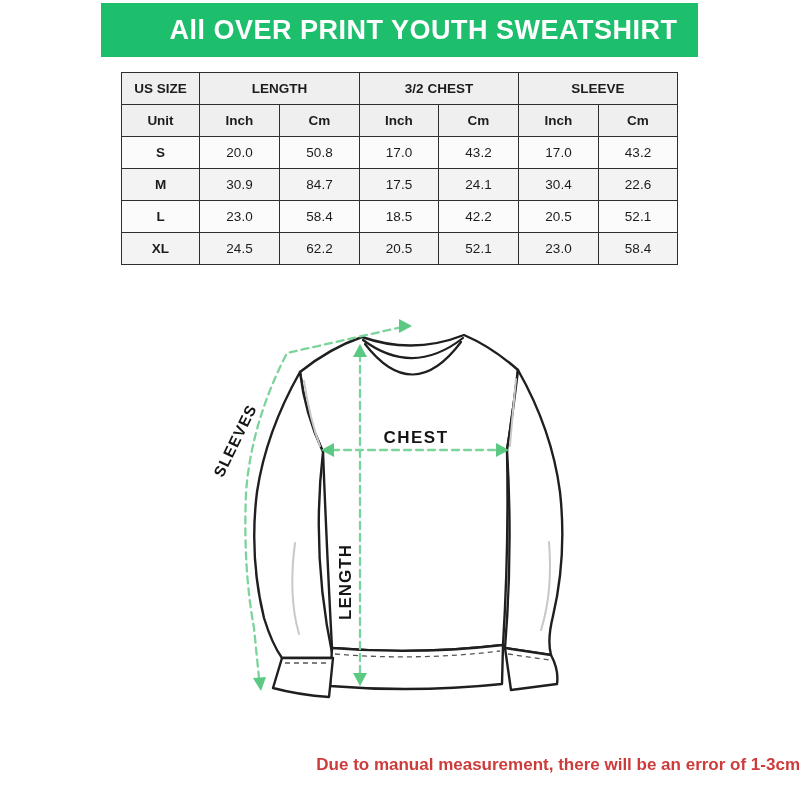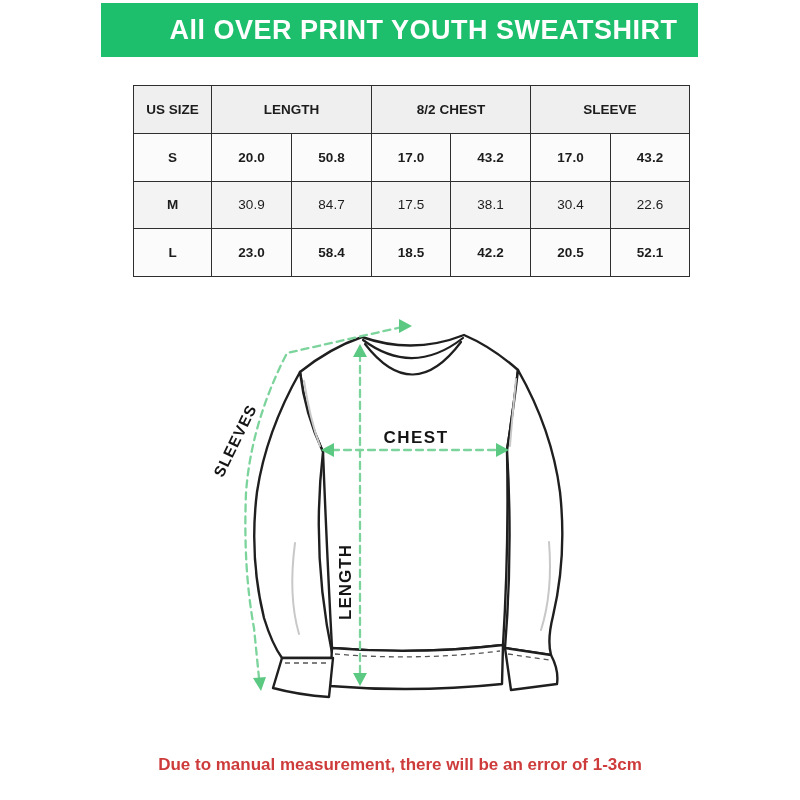--- a/index.html
+++ b/index.html
@@ -8,44 +8,44 @@
     font-family:"Liberation Sans", sans-serif;overflow:hidden;
   }
   .banner{
     position:absolute;left:101px;top:3px;width:597px;height:54px;
     background:#1DBE6C;display:flex;align-items:center;justify-content:center;
   }
   .banner-title{
     color:#ffffff;font-weight:bold;font-size:27px;letter-spacing:.5px;white-space:nowrap;margin-left:48px;
   }
   table.size-table{
-    position:absolute;left:121px;top:85px;width:556px;height:192px;
-    border-collapse:collapse;table-layout:fixed;margin-left:12px;
+    position:absolute;left:121px;top:72px;width:556px;height:192px;
+    border-collapse:collapse;table-layout:fixed;
   }
   .size-table td,.size-table th{
     border:1.6px solid #2e2e2e;text-align:center;vertical-align:middle;
     font-size:13.5px;color:#1c1c1c;padding:0;
   }
   .size-table tr{height:32px;}
   .size-table .hdr{background:#efefef;font-weight:bold;}
-  .size-table .r-odd td{background:#fbfbfb;font-weight:bold;}
+  .size-table .r-odd td{background:#fbfbfb;}
   .size-table .r-even td{background:#f3f3f3;}
   .size-table td.size-name{font-weight:bold;}
   .diagram{position:absolute;left:190px;top:298px;width:430px;height:412px;}
   .outline{fill:#ffffff;stroke:#1f1f1f;stroke-width:2.4;stroke-linejoin:round;stroke-linecap:round;}
   .line-only{fill:none;stroke:#1f1f1f;stroke-width:2.2;stroke-linecap:round;}
   .stitch{fill:none;stroke:#555555;stroke-width:1.3;stroke-dasharray:5 4;}
   .shade{fill:none;stroke:#c8c8c8;stroke-width:2;stroke-linecap:round;}
   .measure{fill:none;stroke:#7CD49C;stroke-width:2.3;stroke-dasharray:7 5;stroke-linecap:round;}
   .arrowhead{fill:#5BC982;stroke:none;}
   .diag-label{
     fill:#151515;font-family:"Liberation Sans", sans-serif;font-weight:bold;
   }
   .footnote{
-    position:absolute;left:0;top:755px;width:800px;text-align:center;
+    position:absolute;left:0;top:755px;width:800px;text-align:right;
     font-size:17px;font-weight:bold;color:#CE3B3B;
   }
 </style>
 </head>
 <body>
 
 <div class="banner">
   <span class="banner-title">All OVER PRINT YOUTH SWEATSHIRT</span>
 </div>
 
@@ -56,49 +56,67 @@
       <col style="width:80px">
     <col style="width:79px">
       <col style="width:80px">
       <col style="width:80px">
       <col style="width:79px">
   </colgroup>
   <tbody>
       <tr>
     <th class="hdr">US SIZE</th>
     <th class="hdr" colspan="2">LENGTH</th>
-    <th class="hdr" colspan="2">8/2 CHEST</th>
+    <th class="hdr" colspan="2">3/2 CHEST</th>
     <th class="hdr" colspan="2">SLEEVE</th>
+  </tr>
+  <tr>
+    <th class="hdr">Unit</th>
+    <th class="hdr">Inch</th>
+    <th class="hdr">Cm</th>
+    <th class="hdr">Inch</th>
+    <th class="hdr">Cm</th>
+    <th class="hdr">Inch</th>
+    <th class="hdr">Cm</th>
   </tr>
   <tr class="r-odd">
     <td class="size-name">S</td>
     <td>20.0</td>
     <td>50.8</td>
     <td>17.0</td>
     <td>43.2</td>
     <td>17.0</td>
     <td>43.2</td>
   </tr>
   <tr class="r-even">
     <td class="size-name">M</td>
     <td>30.9</td>
     <td>84.7</td>
     <td>17.5</td>
-    <td>38.1</td>
+    <td>24.1</td>
     <td>30.4</td>
     <td>22.6</td>
   </tr>
   <tr class="r-odd">
     <td class="size-name">L</td>
     <td>23.0</td>
     <td>58.4</td>
     <td>18.5</td>
     <td>42.2</td>
     <td>20.5</td>
     <td>52.1</td>
+  </tr>
+  <tr class="r-even">
+    <td class="size-name">XL</td>
+    <td>24.5</td>
+    <td>62.2</td>
+    <td>20.5</td>
+    <td>52.1</td>
+    <td>23.0</td>
+    <td>58.4</td>
   </tr>
 </tbody>
   </table>
 
 <svg class="diagram" viewBox="190 298 430 412" xmlns="http://www.w3.org/2000/svg">
 
   <path class="outline" d="M362,337 Q330,348 300,372 Q305,414 323,452 Q327,555 332,648 Q417,655 503,645 Q509,548 507,450 Q513,412 518,370 Q492,347 464,335 Q413,355 362,337 Z"></path>
 
   <path class="outline" d="M300,372 Q266,432 257,492 Q249,556 264,618 Q272,644 282,658 L333,658 Q311,555 323,452 Q305,414 300,372 Z"></path>
 

